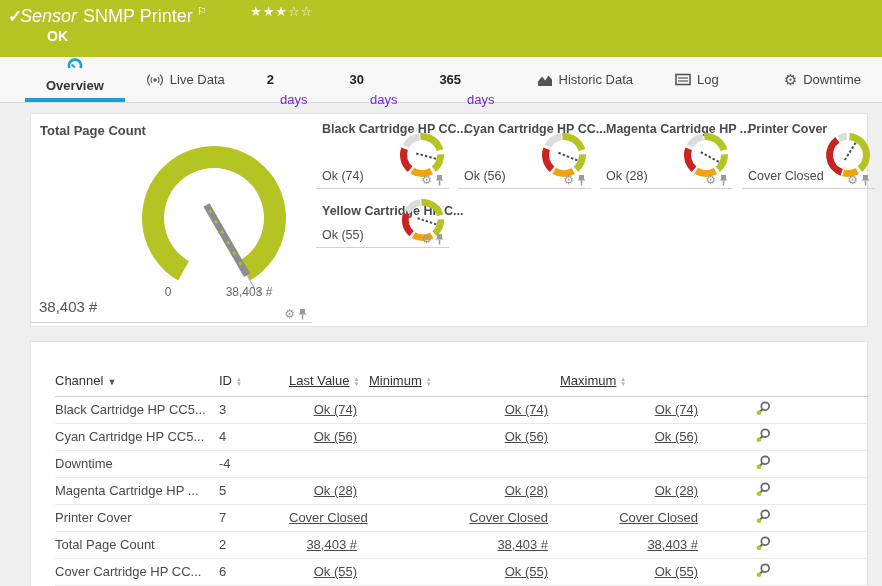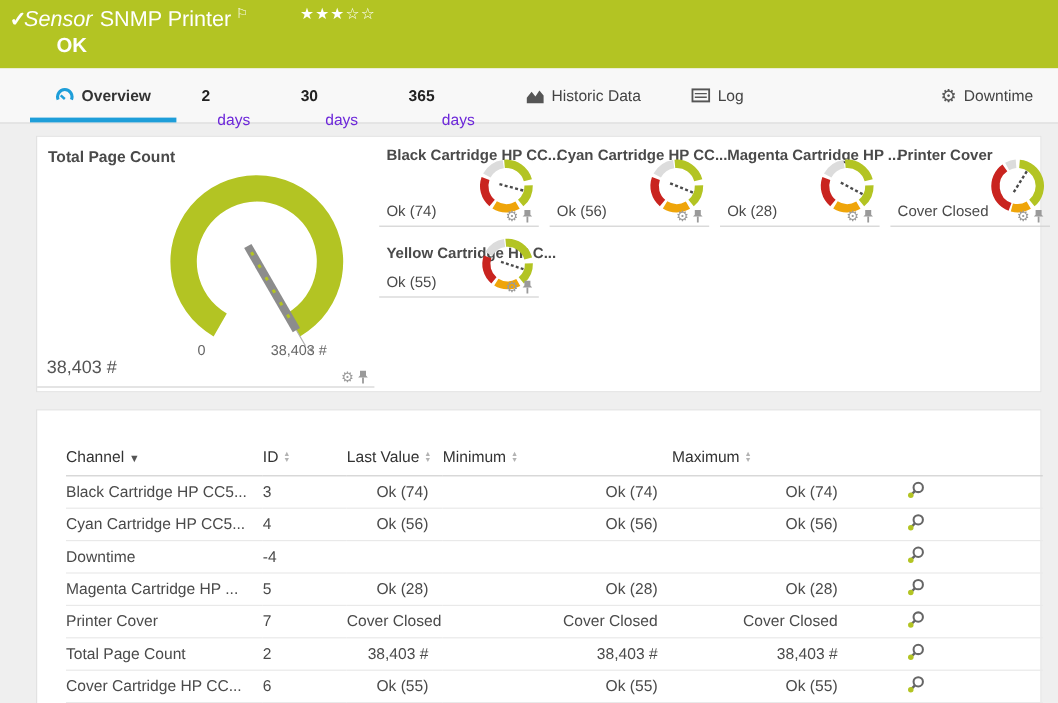--- a/index.html
+++ b/index.html
@@ -14,32 +14,32 @@
   
   .sensor-header {
     position:absolute; left:0; top:0; width:882px; height:57px;
     background:#b3c423; color:#fff;
   }
   .sensor-header .check { position:absolute; left:8px; top:6px; font-size:17px; font-weight:bold; }
   .sensor-header .titleline { position:absolute; left:20px; top:5px; font-size:18px; white-space:nowrap; }
   .sensor-header .kind { font-style:italic; margin-right:6px; }
   .sensor-header .flag { font-size:11px; vertical-align:super; margin-left:4px; cursor:pointer; }
   .sensor-header .stars { position:absolute; left:250px; top:4px; font-size:13px; letter-spacing:1px; cursor:pointer; }
-  .sensor-header .status { position:absolute; left:47px; top:28px; font-size:17px; font-weight:bold; }
+  .sensor-header .status { position:absolute; left:47px; top:28px; font-size:14px; font-weight:bold; }
   
   .tabbar {
     position:absolute; left:0; top:57px; width:882px; height:46px;
     background:#f8f8f8; border-bottom:1px solid #d9d9d9;
     display:flex; align-items:stretch; padding-left:25px;
     font-size:13px; color:#444;
   }
   .tab { display:flex; align-items:center; gap:6px; padding:0 21px; position:relative; cursor:pointer; white-space:nowrap; }
   .tab .num { font-weight:bold; color:#222; }
   .tab .unit { color:#6d28d9;margin-top:40px; }
-  .tab.active { font-weight:bold; color:#333; }
+  .tab.active { font-weight:bold; color:#333;flex-direction:column; }
   .tab.active::after { content:""; position:absolute; left:0; right:0; bottom:0; height:4px; background:#1e9ed9; }
   .tab .ticon { display:inline-flex; }
   .tab.settings-tab { margin-left:auto; }
   
   .panel { position:absolute; background:#fff; border:1px solid #e2e2e2; }
   .panel-gauges { left:30px; top:113px; width:838px; height:214px; }
   .panel-table  { left:30px; top:341px; width:838px; height:260px; }
   
   .bigcell { position:absolute; left:0; top:0; width:281px; height:209px; border-bottom:1px solid #d2d2d2; }
   .cell-title { position:absolute; left:9px; top:9px; font-size:13px; font-weight:bold; color:#4a4a4a; white-space:nowrap; }
@@ -61,21 +61,21 @@
   .c1 { left:285px; } .c2 { left:427px; } .c3 { left:569px; } .c4 { left:711px; }
   
   table.channels { border-collapse:collapse; width:814px; margin:24px 0 16px 24px; font-size:13px; table-layout:fixed; }
   table.channels th {
     text-align:left; font-weight:normal; color:#333;
     height:30px; border-bottom:1px solid #cfcfcf; white-space:nowrap; cursor:pointer;
   }
   table.channels td { height:27px; border-bottom:1px solid #e9e9e9; color:#4a4a4a; white-space:nowrap; overflow:hidden; }
   col.ch  { width:164px; } col.id { width:70px; } col.lv { width:80px; }
   col.mn  { width:191px; } col.mx { width:150px; } col.ic { width:159px; }
-  .num-col { text-align:right; padding-right:12px; }
+  .num-col { text-align:right; padding-right:12px;text-decoration:underline; }
   .icon-cell { padding-left:46px; }
   .sort-desc { color:#555; font-size:9px; margin-left:4px; }
   .sort-both { display:inline-flex; flex-direction:column; font-size:6px; line-height:5px; color:#b3b3b3; vertical-align:middle; margin-left:4px; }
   .lookup-icon { cursor:pointer; display:inline-block; }
 </style>
 </head>
 <body>
 
 <header class="sensor-header">
   <span class="check">✓</span>
@@ -88,20 +88,30 @@
 
 <nav class="tabbar">
   <div class="tab active">
     <span class="ticon">
       <svg width="16" height="15" viewBox="0 0 16 15">
           <path d="M2.5 11 a6 6 0 1 1 11 0" fill="none" stroke="#1e9ed9" stroke-width="2.6"></path>
           <line x1="8" y1="10.5" x2="4.6" y2="7.4" stroke="#1e9ed9" stroke-width="2"></line>
         </svg>
     </span>
     <span>Overview</span>
+  </div>
+  <div class="tab">
+    <span class="ticon">
+      <svg width="18" height="14" viewBox="0 0 18 14">
+          <circle cx="9" cy="7" r="1.7" fill="#555"></circle>
+          <path d="M6.2 4.2 a4 4 0 0 0 0 5.6 M11.8 4.2 a4 4 0 0 1 0 5.6" fill="none" stroke="#555" stroke-width="1.2"></path>
+          <path d="M3.8 1.8 a7.2 7.2 0 0 0 0 10.4 M14.2 1.8 a7.2 7.2 0 0 1 0 10.4" fill="none" stroke="#555" stroke-width="1.2"></path>
+        </svg>
+    </span>
+    <span>Live Data</span>
   </div>
   <div class="tab">
     <span class="num">2</span>
     <span class="unit">days</span>
   </div>
   <div class="tab">
     <span class="num">30</span>
     <span class="unit">days</span>
   </div>
   <div class="tab">

